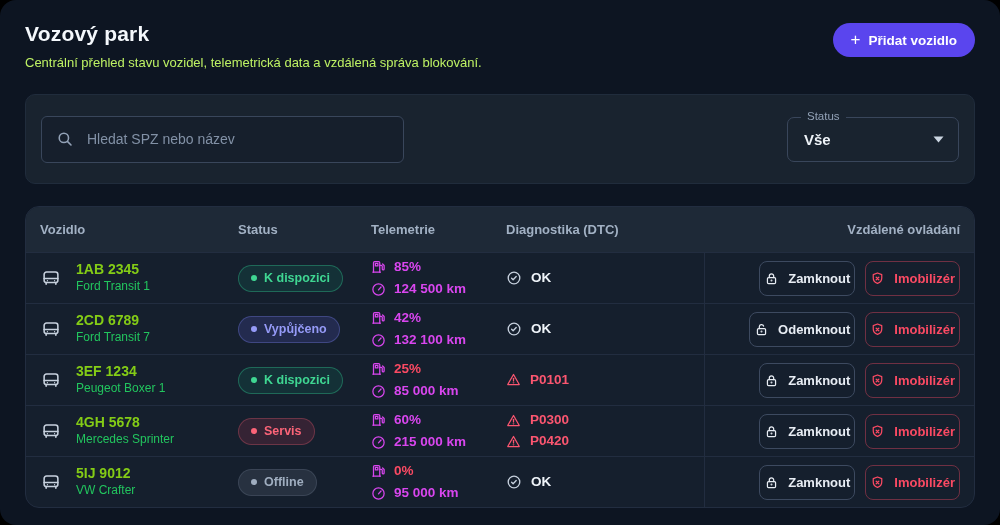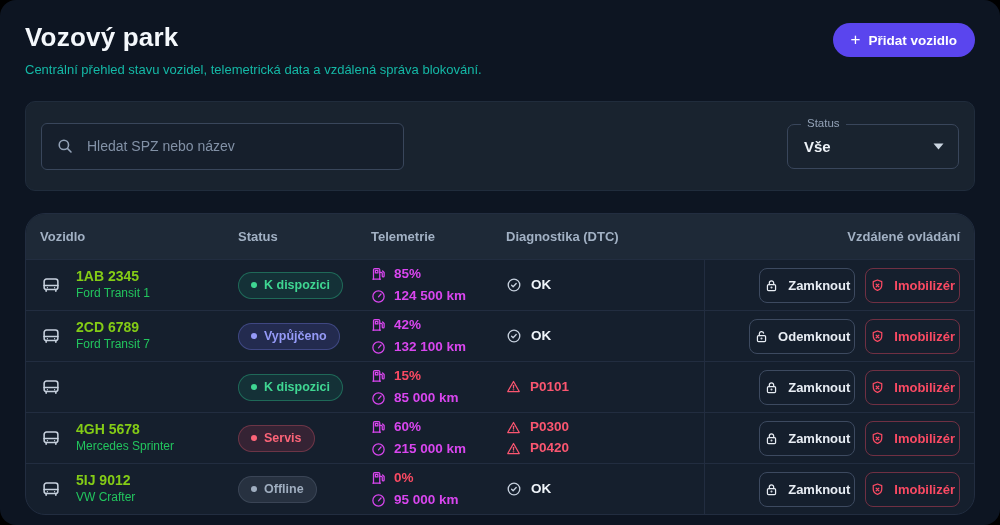--- a/index.html
+++ b/index.html
@@ -2,22 +2,22 @@
 <html><head>
 <meta charset="utf-8">
 <style>
   html,body{margin:0;padding:0;background:#000;}
   body{font-family:"Liberation Sans","DejaVu Sans",sans-serif;-webkit-font-smoothing:antialiased;}
   .app{position:relative;width:1000px;height:525px;background:#0d1522;border-radius:16px;
        box-sizing:border-box;padding:20px 25px 25px;overflow:hidden;color:#eef3f8;}
 
   
   .topbar{display:flex;justify-content:space-between;align-items:flex-start;margin-bottom:24px;}
-  .page-title{font-size:26px;font-weight:700;letter-spacing:.2px;margin:2px 0 9px;color:#f4f8fc;}
-  .page-subtitle{font-size:13px;color:#14b8a6;margin:0;}
+  .page-title{font-size:21px;font-weight:700;letter-spacing:.2px;margin:2px 0 9px;color:#f4f8fc;}
+  .page-subtitle{font-size:13px;color:#bef264;margin:0;}
   .add-btn{display:flex;align-items:center;gap:8px;height:34px;padding:0 18px;margin-top:3px;
            background:#5a45ee;border:none;border-radius:17px;color:#fff;font-size:13.5px;font-weight:700;
            font-family:inherit;cursor:pointer;}
   .add-btn .plus{font-size:17px;font-weight:400;line-height:1;margin-top:-2px;}
 
   
   .filters{background:#19232f;border:1px solid #202c3c;border-radius:10px;height:90px;box-sizing:border-box;
            padding:0 15px;display:flex;align-items:center;justify-content:space-between;margin-bottom:22px;}
   .search-box{display:flex;align-items:center;gap:11px;width:363px;height:47px;box-sizing:border-box;
               border:1px solid #39465b;border-radius:6px;padding:0 14px;background:rgba(10,16,26,.15);}
@@ -26,21 +26,21 @@
                     font-size:14px;font-family:inherit;}
   .search-box input::placeholder{color:#8291a6;}
   .status-select{position:relative;width:172px;height:45px;box-sizing:border-box;border:1px solid #39465b;
                  border-radius:7px;display:flex;align-items:center;justify-content:space-between;
                  padding:0 14px 0 16px;cursor:pointer;}
   .status-label{position:absolute;top:-8px;left:13px;padding:0 6px;background:#19232f;
                 font-size:11.5px;color:#93a2b7;}
   .status-value{font-size:15px;font-weight:700;color:#eef3f8;}
 
   
-  .table-card{background:#151f2d;border:1px solid #222d40;border-radius:20px;overflow:hidden;}
+  .table-card{background:#151f2d;border:1px solid #222d40;border-radius:14px;overflow:hidden;}
   .grid{display:grid;grid-template-columns:198px 133px 135px 198px 1fr;align-items:center;padding:0 14px;}
   .thead{background:#1e2937;height:45px;font-size:13px;font-weight:600;color:#a2b1c4;}
   .th-actions{text-align:right;}
   .row{height:50px;border-top:1px solid #222d40;}
   .cell-vehicle{display:flex;align-items:center;gap:14px;}
   .car-icon{color:#c7d1de;display:flex;}
   .plate{font-size:14px;font-weight:700;color:#84cc16;line-height:1.25;}
   .vname{font-size:12px;color:#22c55e;line-height:1.3;}
 
   .badge{display:inline-flex;align-items:center;gap:7px;height:25px;padding:0 12px;border-radius:999px;
@@ -287,40 +287,44 @@
     <div class="cell-vehicle">
       <span class="car-icon">
         <svg width="22" height="22" viewBox="0 0 24 24" fill="none" stroke="currentColor" stroke-width="1.7" stroke-linecap="round" stroke-linejoin="round">
           <rect x="4.5" y="5.5" width="15" height="11.5" rx="2.6"></rect>
           <path d="M4.5 12.5h15"></path>
           <circle cx="8.1" cy="15" r="0.7" fill="currentColor" stroke="none"></circle>
           <circle cx="15.9" cy="15" r="0.7" fill="currentColor" stroke="none"></circle>
           <path d="M6.7 17v1.7M17.3 17v1.7"></path>
         </svg>
       </span>
+      <div>
+        <div class="plate">3EF 1234</div>
+        <div class="vname">Peugeot Boxer 1</div>
+      </div>
     </div>
 
     <div>
       <span class="badge badge-available">
         <span class="dot"></span>
         <span>K dispozici</span>
       </span>
     </div>
 
     <div>
       <div class="tele-line">
         <span>
           <svg width="15" height="15" viewBox="0 0 24 24" fill="none" stroke="currentColor" stroke-width="2" stroke-linecap="round" stroke-linejoin="round">
             <path d="M4 21V6a2 2 0 0 1 2-2h6a2 2 0 0 1 2 2v15"></path>
             <path d="M3 21h12"></path>
             <rect x="7" y="7" width="4" height="4"></rect>
             <path d="M14 10h2.5a1.5 1.5 0 0 1 1.5 1.5V16a1.5 1.5 0 0 0 3 0v-5.5L18.5 8"></path>
           </svg>
         </span>
-        <span class="low">15%</span>
+        <span class="low">25%</span>
       </div>
       <div class="tele-line">
         <span>
           <svg width="15" height="15" viewBox="0 0 24 24" fill="none" stroke="currentColor" stroke-width="2" stroke-linecap="round">
             <circle cx="12" cy="12" r="9"></circle>
                   <path d="M12 12.5l4-4.5"></path>
           </svg>
         </span>
         <span>85 000 km</span>
       </div>

